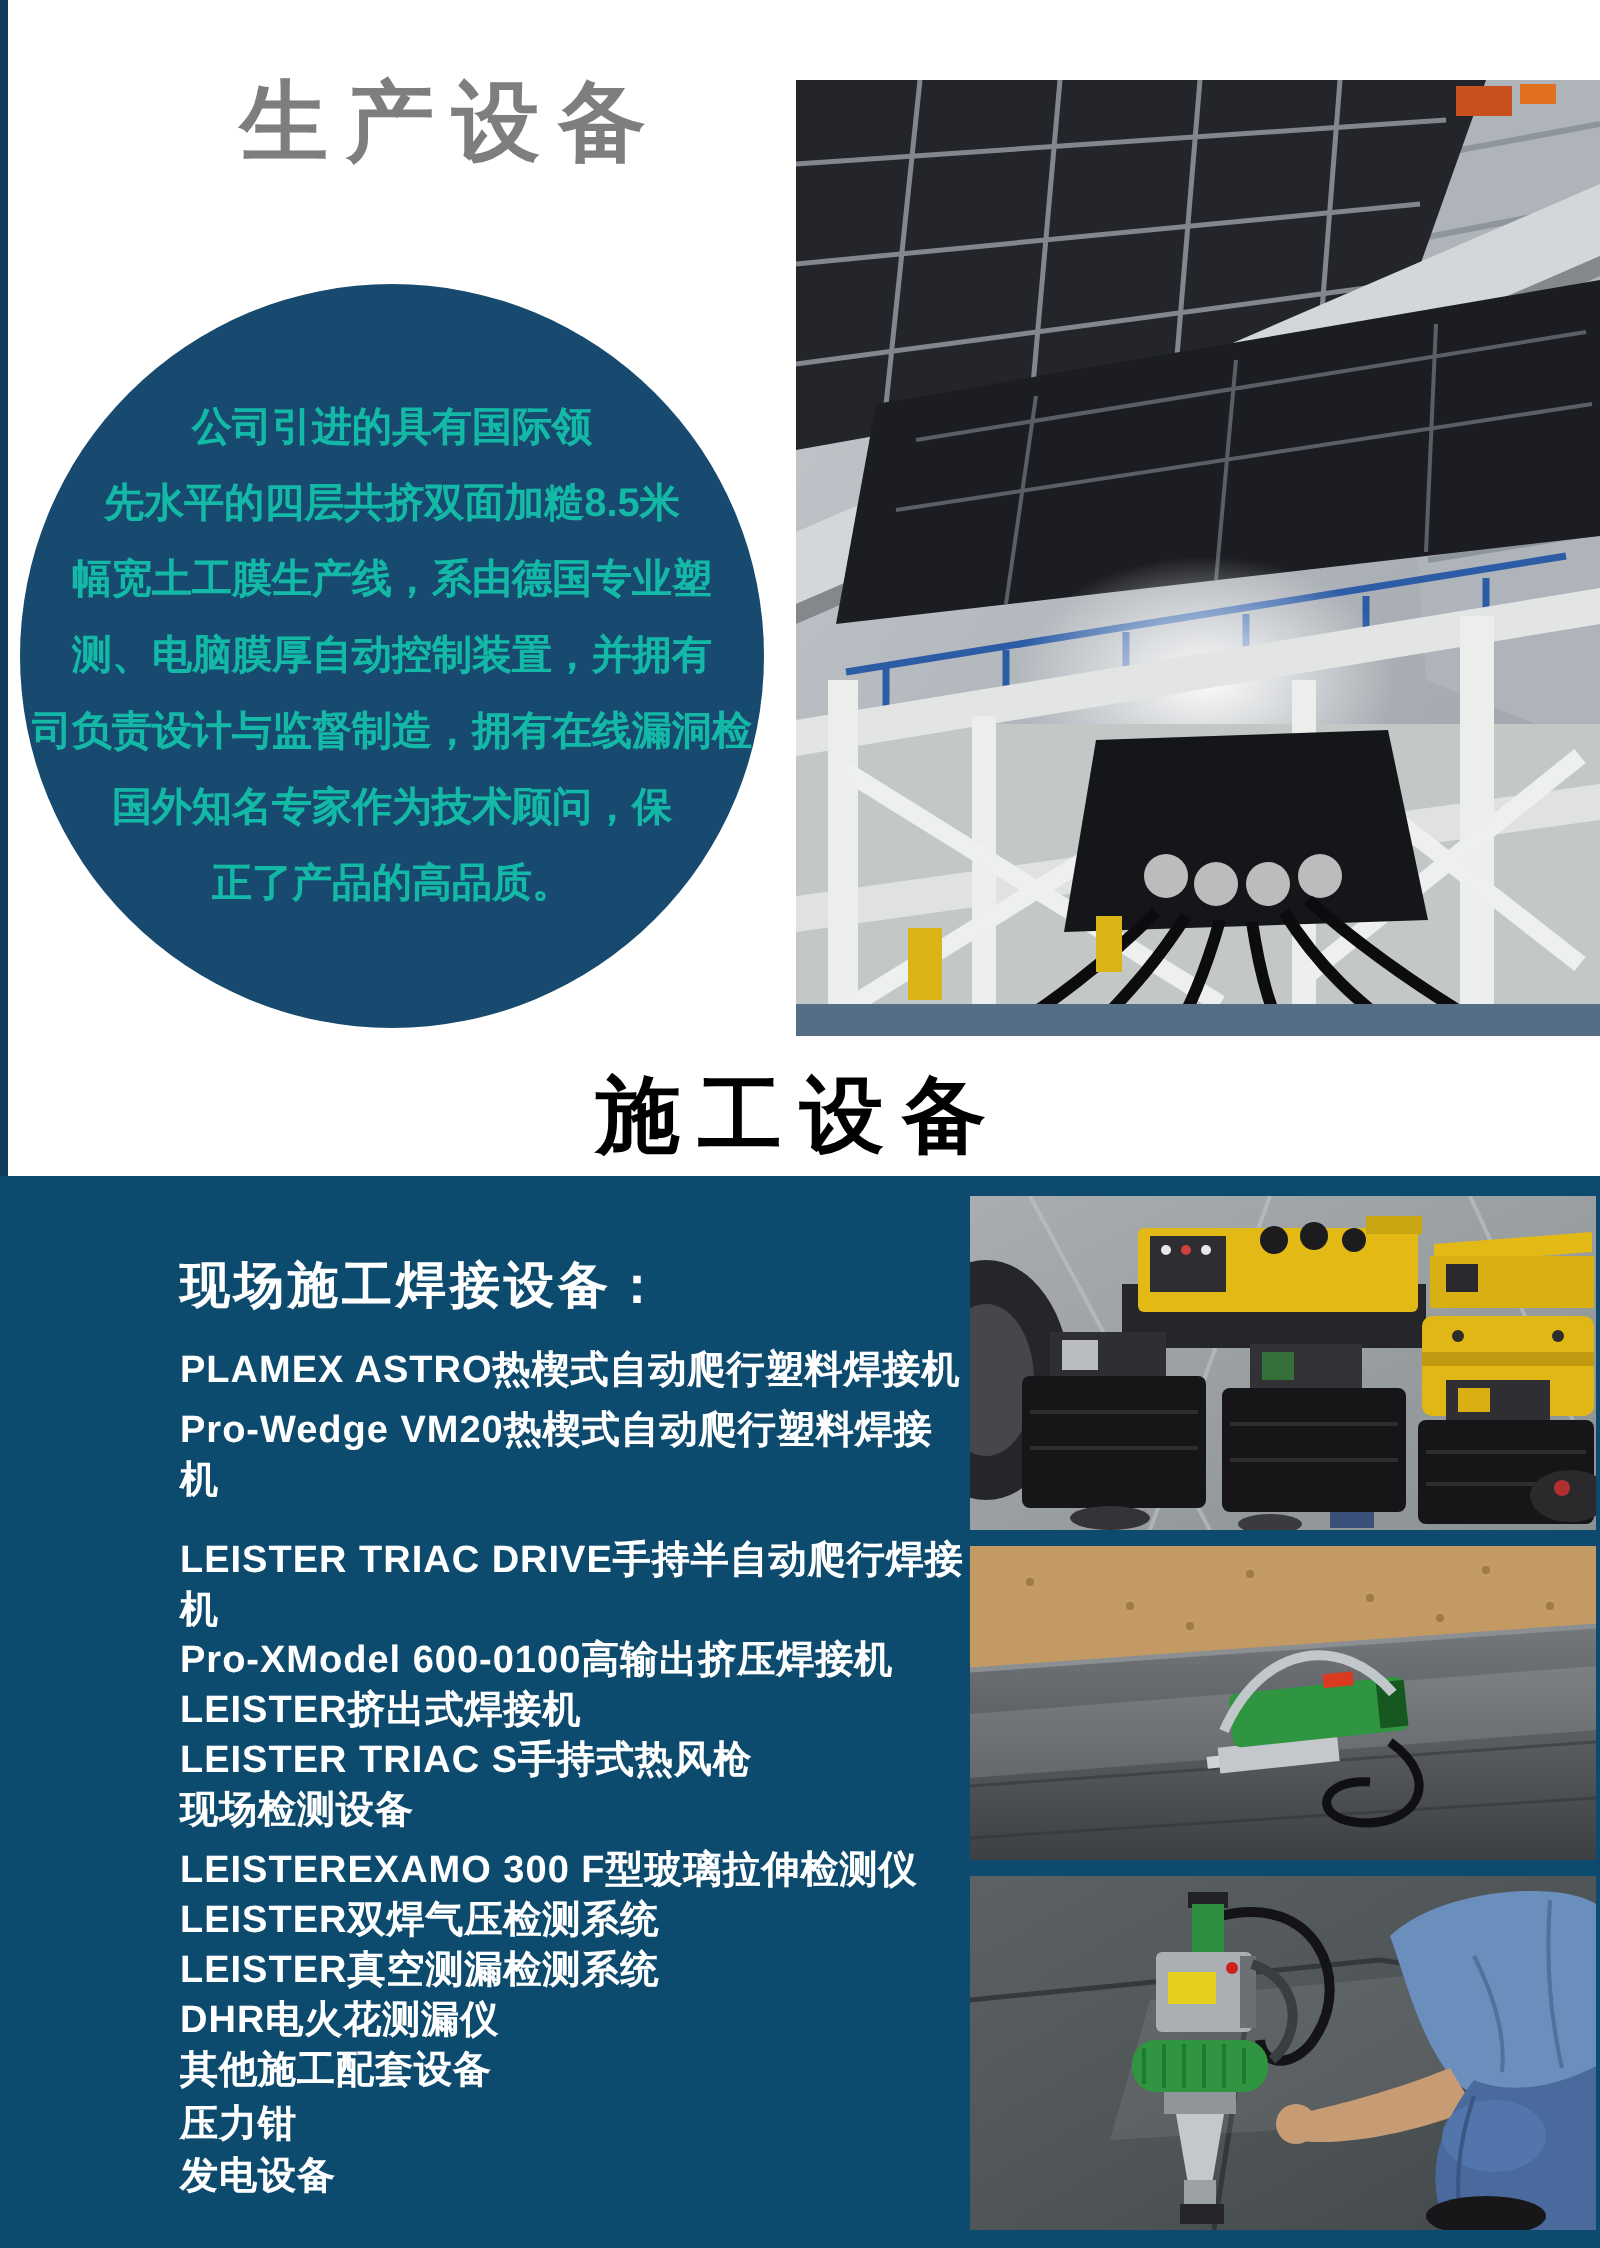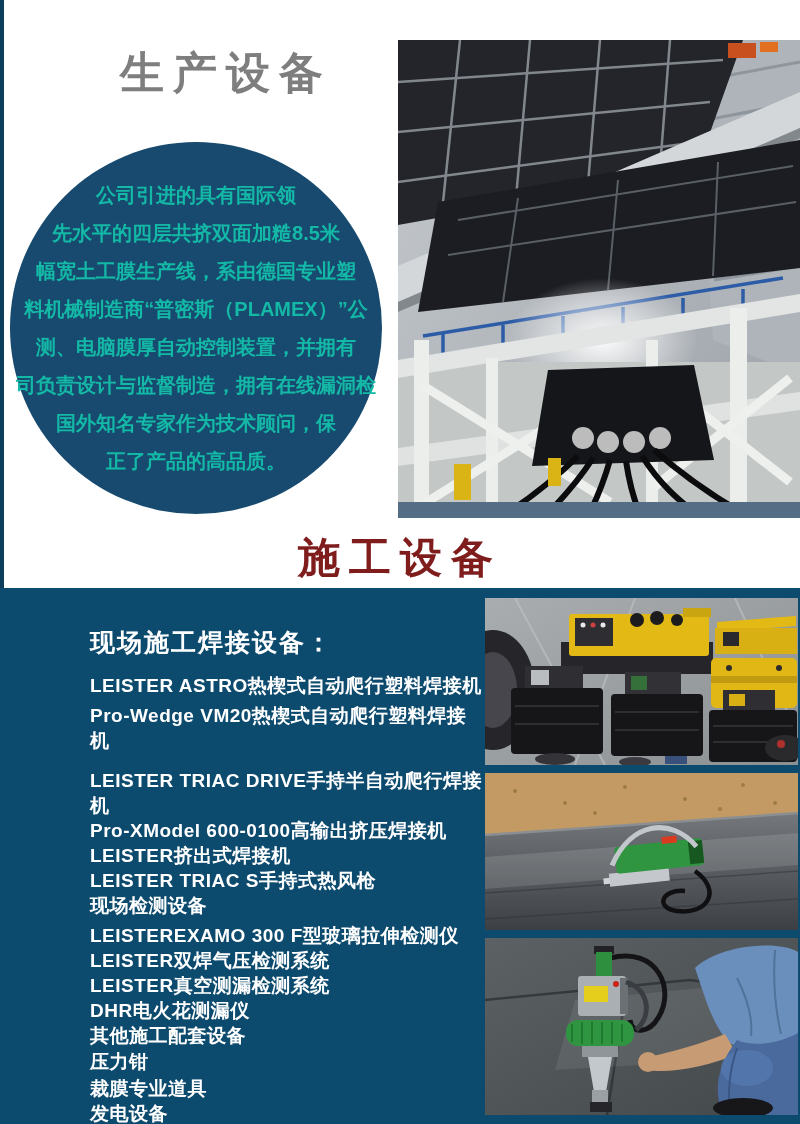--- a/index.html
+++ b/index.html
@@ -1,31 +1,31 @@
 <!DOCTYPE html>
 <html><head>
 <meta charset="utf-8">
 <style>
   html,body{margin:0;padding:0;background:#fff;}
   .page{position:relative;width:800px;height:1124px;background:#ffffff;overflow:hidden;
         font-family:"Liberation Sans","DejaVu Sans",sans-serif;}
   .left-bar{position:absolute;left:0;top:0;width:4px;height:588px;background:#0d3f5c;}
 
   
-  .prod-title{position:absolute;left:120px;top:44px;margin:0;font-size:44px;font-weight:bold;
+  .prod-title{position:absolute;left:120px;top:32px;margin:0;font-size:44px;font-weight:bold;
               color:#7e7e7e;letter-spacing:9px;}
   .intro-circle{position:absolute;left:10px;top:142px;width:372px;height:372px;border-radius:50%;
                 background:#174a6e;color:#14b8a6;display:flex;flex-direction:column;
                 justify-content:center;text-align:center;}
   .intro-circle p{margin:0;font-size:20px;font-weight:bold;line-height:38px;white-space:nowrap;}
   .factory-photo{position:absolute;left:398px;top:40px;width:402px;height:478px;line-height:0;}
 
   
   .cons-title{position:absolute;left:0;top:530px;width:100%;margin:0;text-align:center;
-              font-size:42px;font-weight:bold;color:#7f1d1d;letter-spacing:9px;}
+              font-size:42px;font-weight:bold;color:#000000;letter-spacing:9px;}
   .cons-section{position:absolute;left:0;top:588px;width:800px;height:536px;background:#0c4a6e;}
   .equip-col{position:absolute;left:90px;top:38px;color:#ffffff;width:395px;}
   .equip-header{margin:0 0 14px 0;font-size:25px;font-weight:bold;letter-spacing:2px;}
   .equip-item{font-size:19px;font-weight:bold;line-height:25px;letter-spacing:0.5px;}
   .gap-lg{margin-top:15px;} .gap-md{margin-top:5px;} .gap-sm{margin-top:3px;font-family:Liberation Mono, monospace;}
   .photo{position:absolute;left:485px;width:313px;overflow:hidden;line-height:0;}
   .photoA{top:10px;height:167px;}
   .photoB{top:185px;height:157px;}
   .photoC{top:350px;height:177px;}
   svg{display:block;}
@@ -35,21 +35,20 @@
 
 <div class="page">
   <div class="left-bar"></div>
 
   <h1 class="prod-title">生产设备</h1>
 
   <div class="intro-circle">
     <p>公司引进的具有国际领</p>
     <p>先水平的四层共挤双面加糙8.5米</p>
     <p>幅宽土工膜生产线，系由德国专业塑</p>
-    <p>料机械制造商“普密斯（PLAMEX）”公</p>
     <p>测、电脑膜厚自动控制装置，并拥有</p>
     <p>司负责设计与监督制造，拥有在线漏洞检</p>
     <p>国外知名专家作为技术顾问，保</p>
     <p>正了产品的高品质。</p>
   </div>
 
   <div class="factory-photo">
     <svg viewBox="0 0 402 478" width="402" height="478" preserveAspectRatio="none">
       <defs>
         <linearGradient id="fbg" x1="0" y1="0" x2="1" y2="1">
@@ -154,34 +153,33 @@
 
       <rect x="0" y="462" width="402" height="16" fill="#566d86"></rect>
     </svg>
   </div>
 
   <h2 class="cons-title">施工设备</h2>
 
   <section class="cons-section">
     <div class="equip-col">
       <h3 class="equip-header">现场施工焊接设备：</h3>
-      <div class="equip-item">LEISTER ASTRO热楔式自动爬行塑料焊接机</div>
+      <div class="equip-item">PLAMEX ASTRO热楔式自动爬行塑料焊接机</div>
       <div class="equip-item gap-md">Pro-Wedge VM20热楔式自动爬行塑料焊接机</div>
       <div class="equip-item gap-lg">LEISTER TRIAC DRIVE手持半自动爬行焊接机</div>
       <div class="equip-item">Pro-XModel 600-0100高输出挤压焊接机</div>
       <div class="equip-item">LEISTER挤出式焊接机</div>
       <div class="equip-item">LEISTER TRIAC S手持式热风枪</div>
       <div class="equip-item">现场检测设备</div>
       <div class="equip-item gap-md">LEISTEREXAMO 300 F型玻璃拉伸检测仪</div>
       <div class="equip-item">LEISTER双焊气压检测系统</div>
       <div class="equip-item">LEISTER真空测漏检测系统</div>
       <div class="equip-item">DHR电火花测漏仪</div>
       <div class="equip-item">其他施工配套设备</div>
       <div class="equip-item gap-sm">压力钳</div>
-      <div class="equip-item">裁膜专业道具</div>
       <div class="equip-item">发电设备</div>
 
     </div>
 
     <div class="photo photoA">
       <svg viewBox="0 0 313 167" width="313" height="167" preserveAspectRatio="none">
         <defs>
           <linearGradient id="cg" x1="0" y1="0" x2="1" y2="1">
             <stop offset="0" stop-color="#a9adb0"></stop>
               <stop offset="1" stop-color="#8b9093"></stop>

